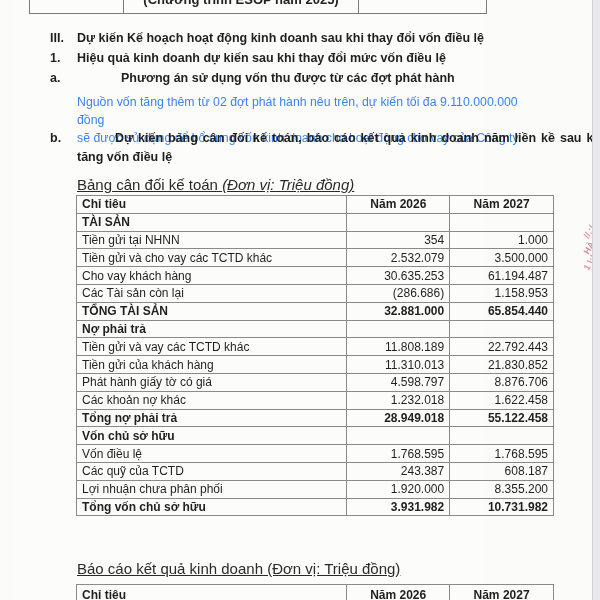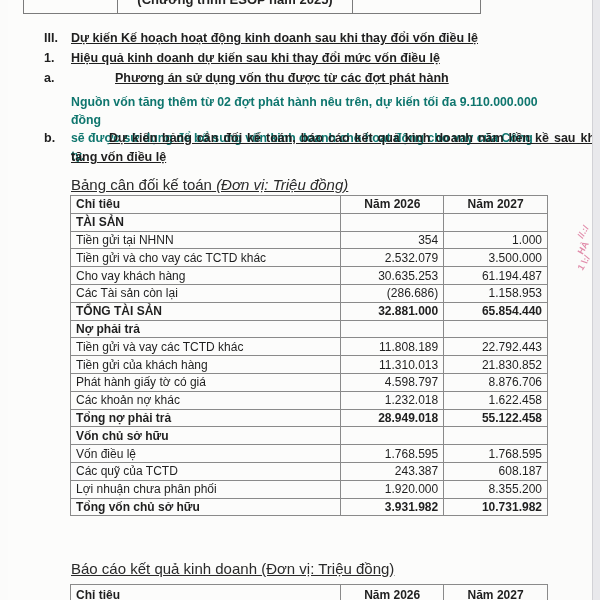--- a/index.html
+++ b/index.html
@@ -2,35 +2,35 @@
 <html><head>
 <meta charset="utf-8">
 <style>
   html, body { margin:0; padding:0; }
   body {
     width:600px; height:600px; overflow:hidden; position:relative;
     background:#fbfbfa;
     font-family:"Liberation Sans", sans-serif;
     color:#1f1f1f;
   }
-  .page { position:absolute; left:8px; top:0; width:472px; height:600px; background:#fcfcfb; }
+  .page { position:absolute; left:14px; top:0; width:472px; height:600px; background:#fcfcfb; }
   .edge { position:absolute; left:592px; top:0; width:8px; height:600px; background:#e9e9ec; border-left:1px solid #d2d2d6; }
   .stamp { position:absolute; left:566px; top:222px; width:24px; height:92px; color:#d8668f; opacity:.75; font-size:9px; font-weight:bold; line-height:10px; }
   .stamp span { display:block; transform:rotate(-60deg); transform-origin:center; margin-bottom:6px; }
 
   
   .top-table { position:absolute; left:15px; top:-10px; width:458px; height:24px; border:1px solid #7b7b7b; border-top:none; box-sizing:border-box; }
   .top-table .c1 { position:absolute; left:93px; top:0; width:1px; height:100%; background:#7b7b7b; }
   .top-table .c2 { position:absolute; left:328px; top:0; width:1px; height:100%; background:#7b7b7b; }
   .top-table .txt { position:absolute; left:94px; width:234px; top:2px; text-align:center; font-weight:bold; font-size:13px; color:#222; }
 
-  .line { position:absolute; font-size:12.5px; white-space:nowrap;text-decoration:underline; }
+  .line { position:absolute; font-size:12.5px; white-space:nowrap; }
   .num { position:absolute; left:36px; font-weight:bold; font-size:12.5px; }
   .bold { font-weight:bold; }
-  .para { position:absolute; left:63px; width:470px; font-size:12.3px; line-height:18px; color:#0f766e;font-weight:bold; }
+  .para { position:absolute; left:63px; width:470px; font-size:12.3px; line-height:18px; color:#3b82f6; }
   .caption { position:absolute; left:63px; font-size:15px; text-decoration:underline; color:#2a2a2a; }
   .caption i { font-style:italic; }
 
   table.bs { position:absolute; left:62px; top:195px; width:478px; border-collapse:collapse; font-size:12px; }
   table.bs td { border:1px solid #8a8a8a; height:17.8px; padding:0 5px; box-sizing:border-box; white-space:nowrap; }
   table.bs td.n { text-align:right; }
   table.bs td.h { text-align:center; font-weight:bold; }
   table.bs tr.b td { font-weight:bold; }
   table.bs col.c0 { width:271px; } table.bs col.c1 { width:103px; } table.bs col.c2 { width:104px; }
 

